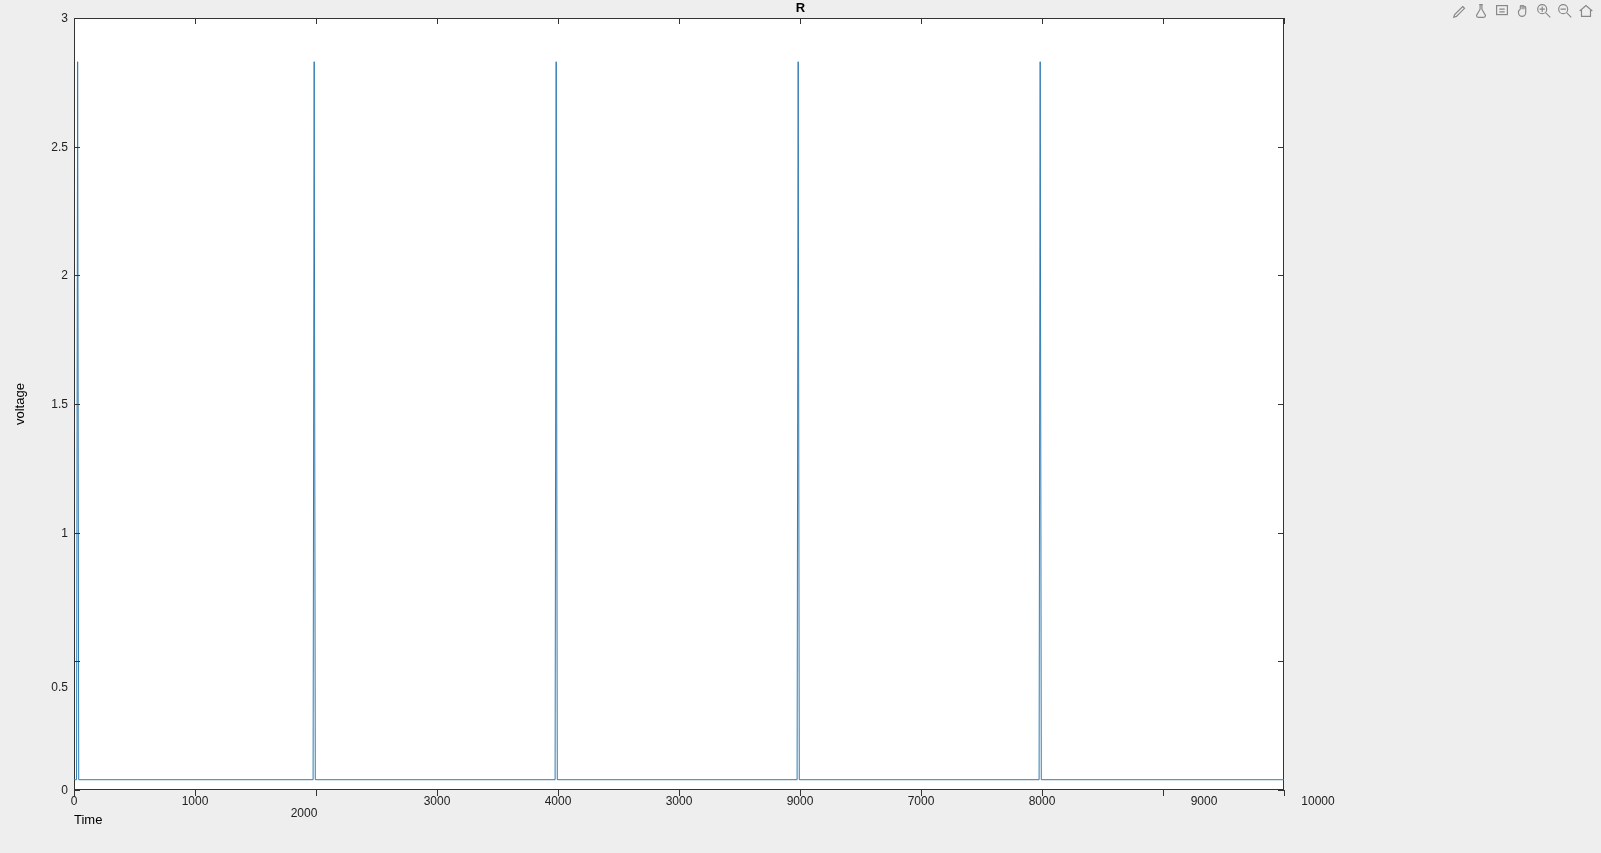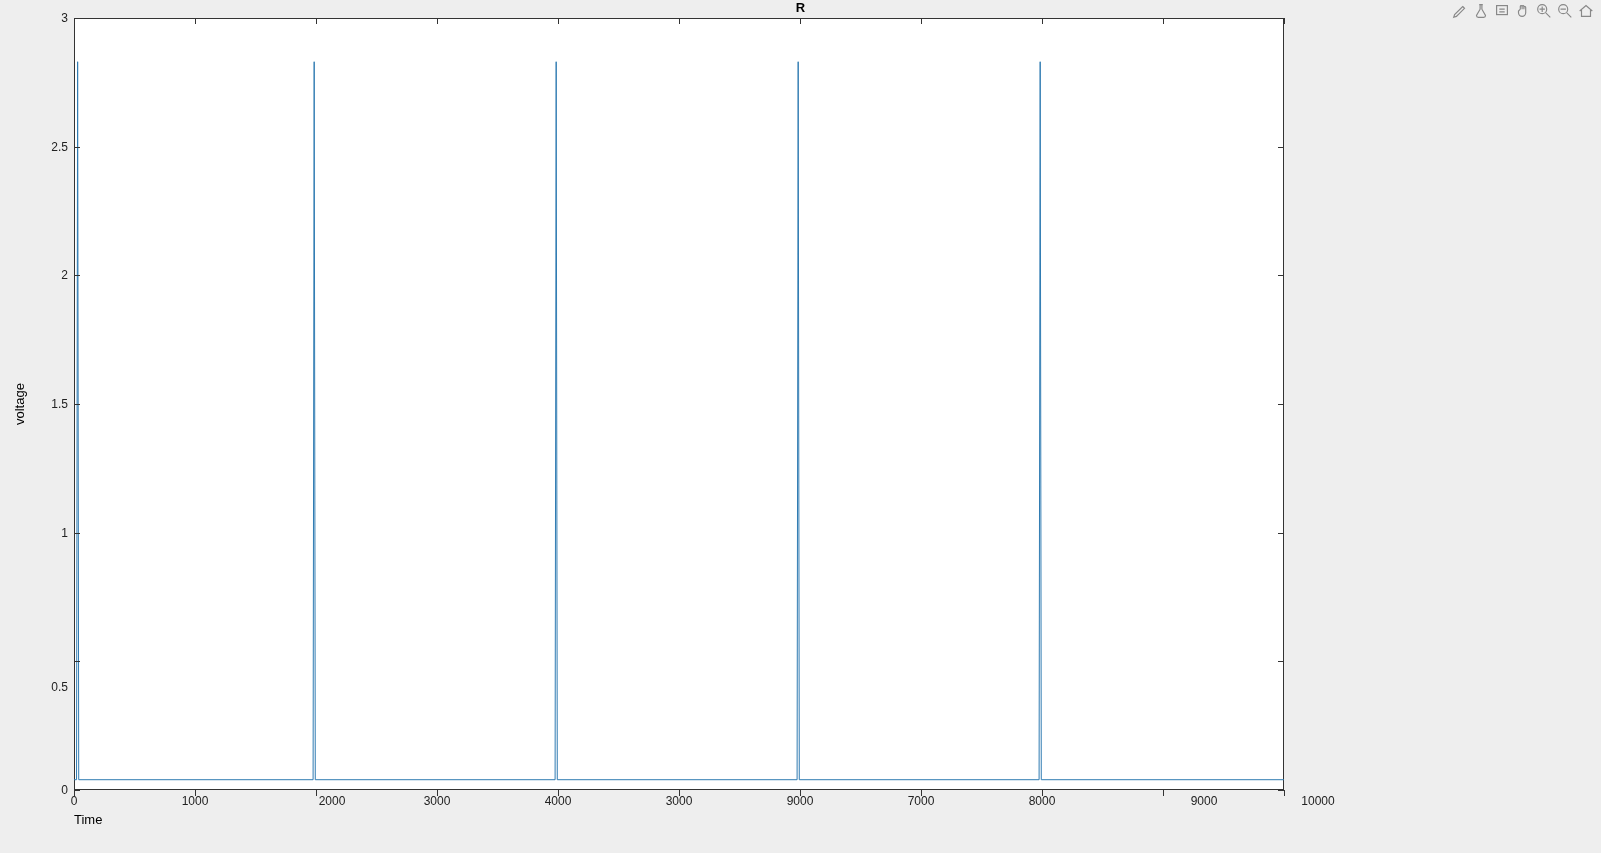--- a/index.html
+++ b/index.html
@@ -78,21 +78,21 @@
 
   <div id="ticks">
       <div class="tick-x" style="left: 74px;"></div>
       <div class="tick-x-top" style="left: 74px;"></div>
       <div class="xtlab" style="left: 74px;">0</div>
       <div class="tick-x" style="left: 195px;"></div>
       <div class="tick-x-top" style="left: 195px;"></div>
       <div class="xtlab" style="left: 195px;">1000</div>
       <div class="tick-x" style="left: 316px;"></div>
       <div class="tick-x-top" style="left: 316px;"></div>
-      <div class="xtlab" style="left: 332px;">2000</div>
+      <div class="xtlab" style="left: 304px; margin-top: 12px;">2000</div>
       <div class="tick-x" style="left: 437px;"></div>
       <div class="tick-x-top" style="left: 437px;"></div>
       <div class="xtlab" style="left: 437px;">3000</div>
       <div class="tick-x" style="left: 558px;"></div>
       <div class="tick-x-top" style="left: 558px;"></div>
       <div class="xtlab" style="left: 558px;">4000</div>
       <div class="tick-x" style="left: 679px;"></div>
       <div class="tick-x-top" style="left: 679px;"></div>
       <div class="xtlab" style="left: 679px;">3000</div>
       <div class="tick-x" style="left: 800px;"></div>

